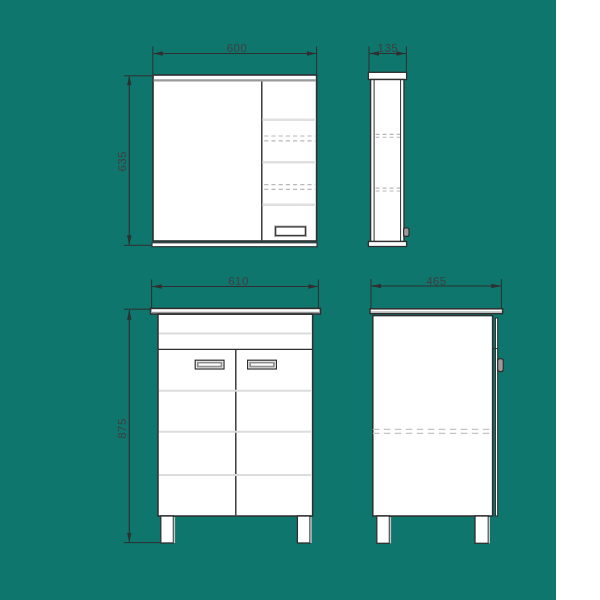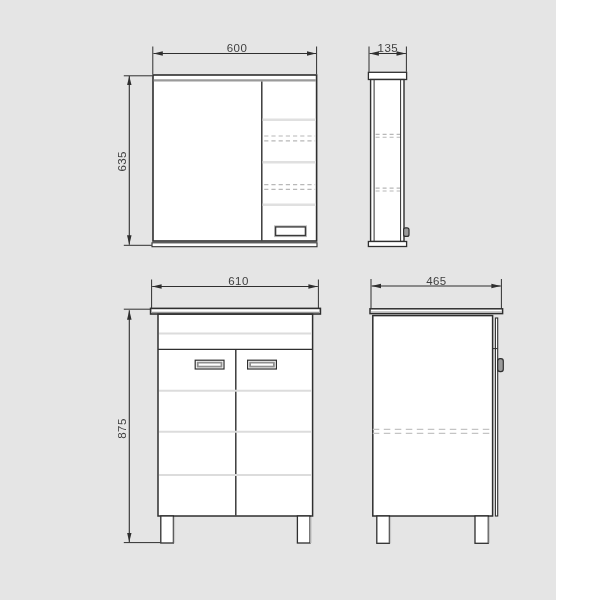--- a/index.html
+++ b/index.html
@@ -1,16 +1,16 @@
 <!DOCTYPE html>
 <html><head>
 <meta charset="utf-8">
 <style>
   html,body{margin:0;padding:0;background:#ffffff;}
-  .stage{position:relative;width:556px;height:600px;background:#e5e5e5;overflow:hidden;}
+  .stage{position:relative;width:556px;height:600px;background:#0f766e;overflow:hidden;}
   svg{display:block;}
   text{font-family:"Liberation Sans","DejaVu Sans",sans-serif;font-size:11.5px;fill:#3f3f3f;letter-spacing:0.4px;}
 </style>
 </head>
 <body>
 
 <div class="stage">
 <svg width="600" height="600" viewBox="0 0 600 600">
   <defs>
     <marker id="arr" viewBox="0 0 10 6" refX="9.5" refY="3" markerWidth="9" markerHeight="5.4" orient="auto-start-reverse">

